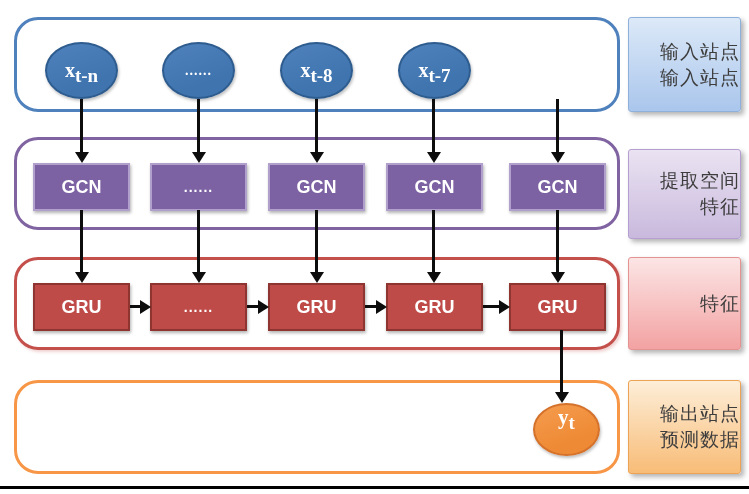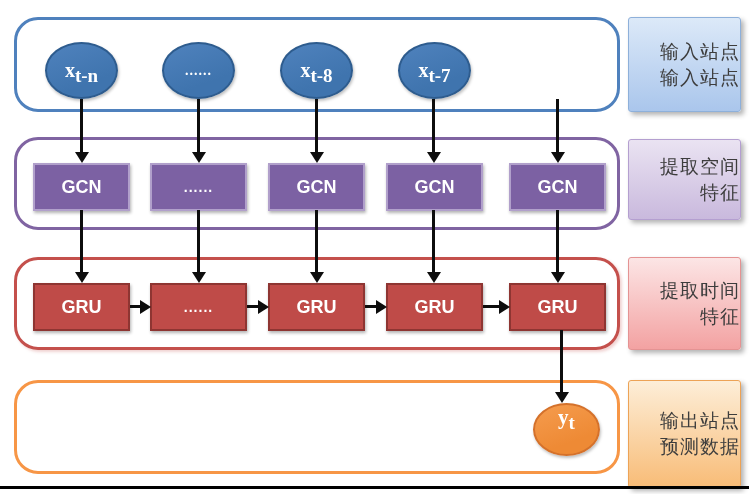--- a/index.html
+++ b/index.html
@@ -20,23 +20,23 @@
   
   .side-label {
     position:absolute; left:628px; width:113px; box-sizing:border-box;
     border:1px solid; border-radius:3px;
     display:flex; flex-direction:column; align-items:flex-end; justify-content:center;
     font-weight:normal; font-size:19px; line-height:26px; letter-spacing:1px;
     color:#3d3d3d; box-shadow:3px 3px 5px rgba(0,0,0,0.30);
     font-family:"Liberation Sans", sans-serif;
   }
   .sl-input    { top:17px;  height:95px; border-color:#8eb0da; background:linear-gradient(#dcE9f8,#aac6ec); }
-  .sl-spatial  { top:139px; height:81px; border-color:#b49fd0; background:linear-gradient(#eae3f2,#c9b9dd);padding-left:8px; }
+  .sl-spatial  { top:149px; height:90px; border-color:#b49fd0; background:linear-gradient(#eae3f2,#c9b9dd);padding-left:8px; }
   .sl-temporal { top:257px; height:93px; border-color:#e49393; background:linear-gradient(#fce5e5,#f3a2a2); }
-  .sl-output   { top:380px; height:108px; border-color:#eda356; background:linear-gradient(#fdeed8,#f8bc77); }
+  .sl-output   { top:380px; height:94px; border-color:#eda356; background:linear-gradient(#fdeed8,#f8bc77); }
 
   
   .ellipse {
     position:absolute; top:42px; width:73px; height:57px; box-sizing:border-box;
     border-radius:50%; background:linear-gradient(160deg,#4f82bd 0%,#3f74ae 70%);
     border:2px solid #2e5c8e; color:#ffffff;
     display:flex; align-items:center; justify-content:center;
     font-family:"Liberation Serif", serif; font-weight:bold; font-size:20px;
     box-shadow:1px 2px 3px rgba(0,0,0,0.25);
   }
@@ -159,21 +159,20 @@
 
   <div class="side-label sl-input">
     <span>输入站点</span>
     <span>输入站点</span>
   </div>
   <div class="side-label sl-spatial">
     <span>提取空间</span>
     <span>特征</span>
   </div>
   <div class="side-label sl-temporal">
-    <span>提取时间</span>
     <span>特征</span>
   </div>
   <div class="side-label sl-output">
     <span>输出站点</span>
     <span>预测数据</span>
   </div>
 
   <div class="bottom-rule"></div>
 
 </div>

